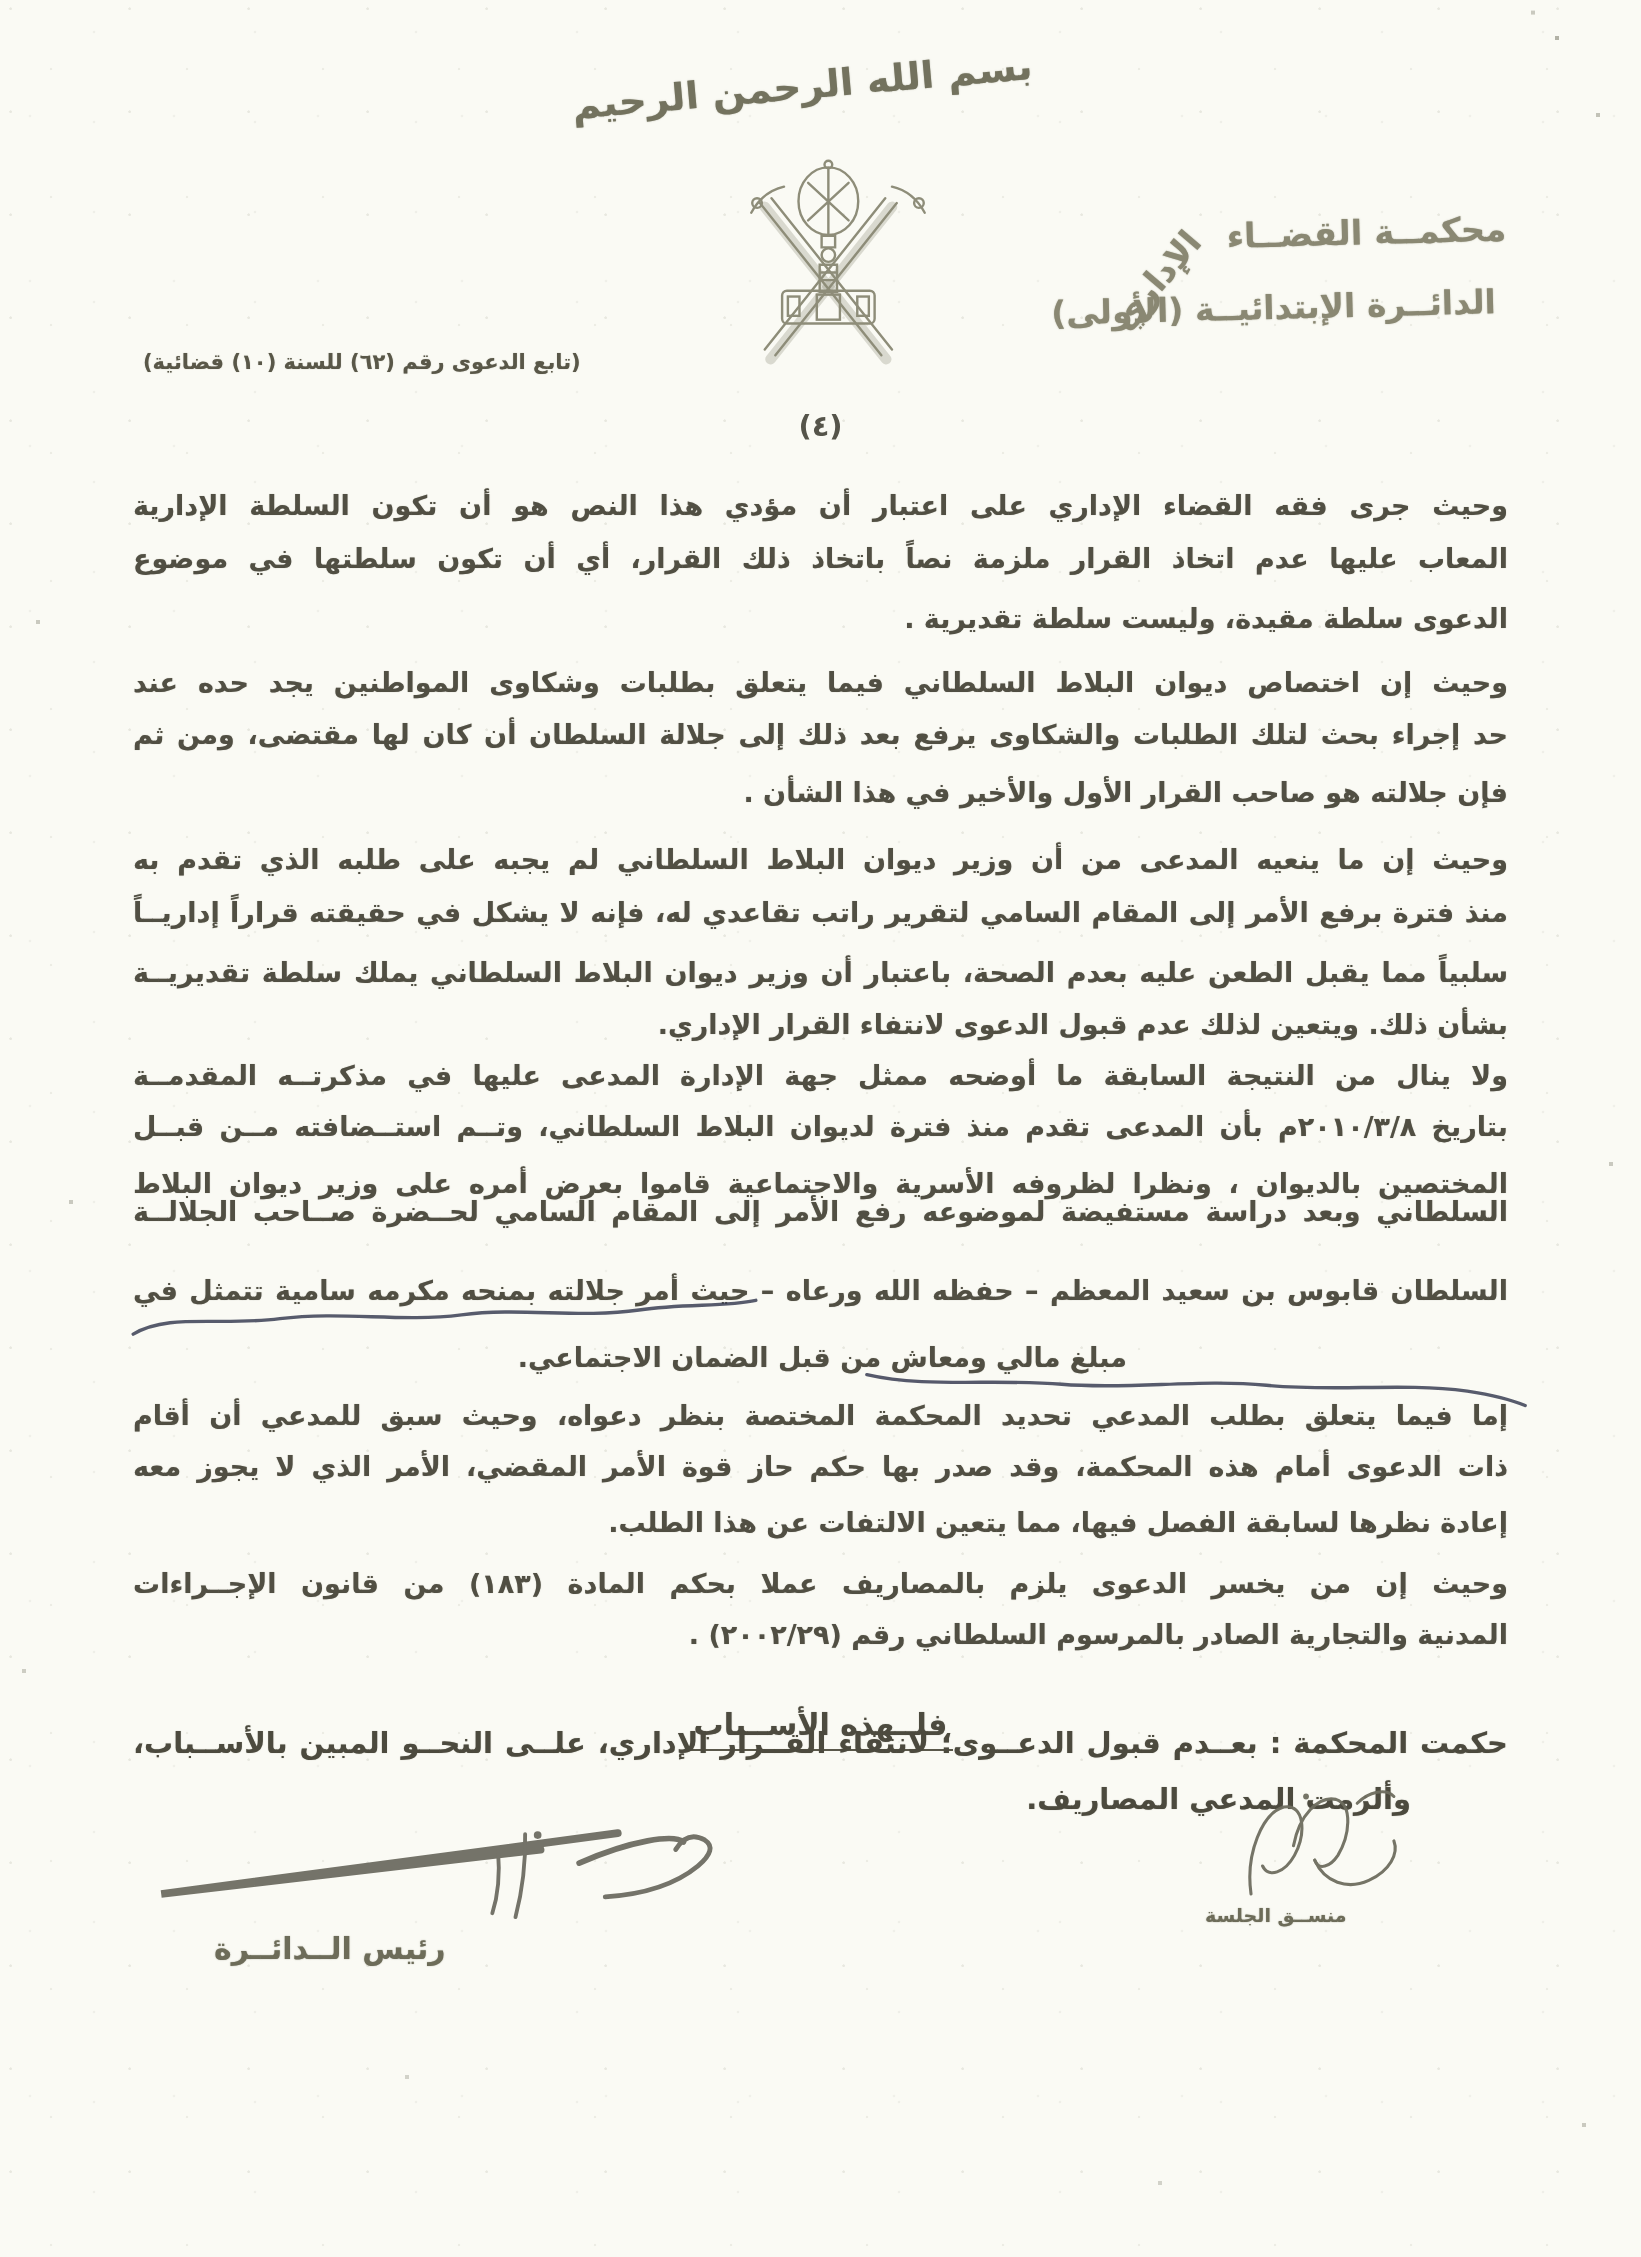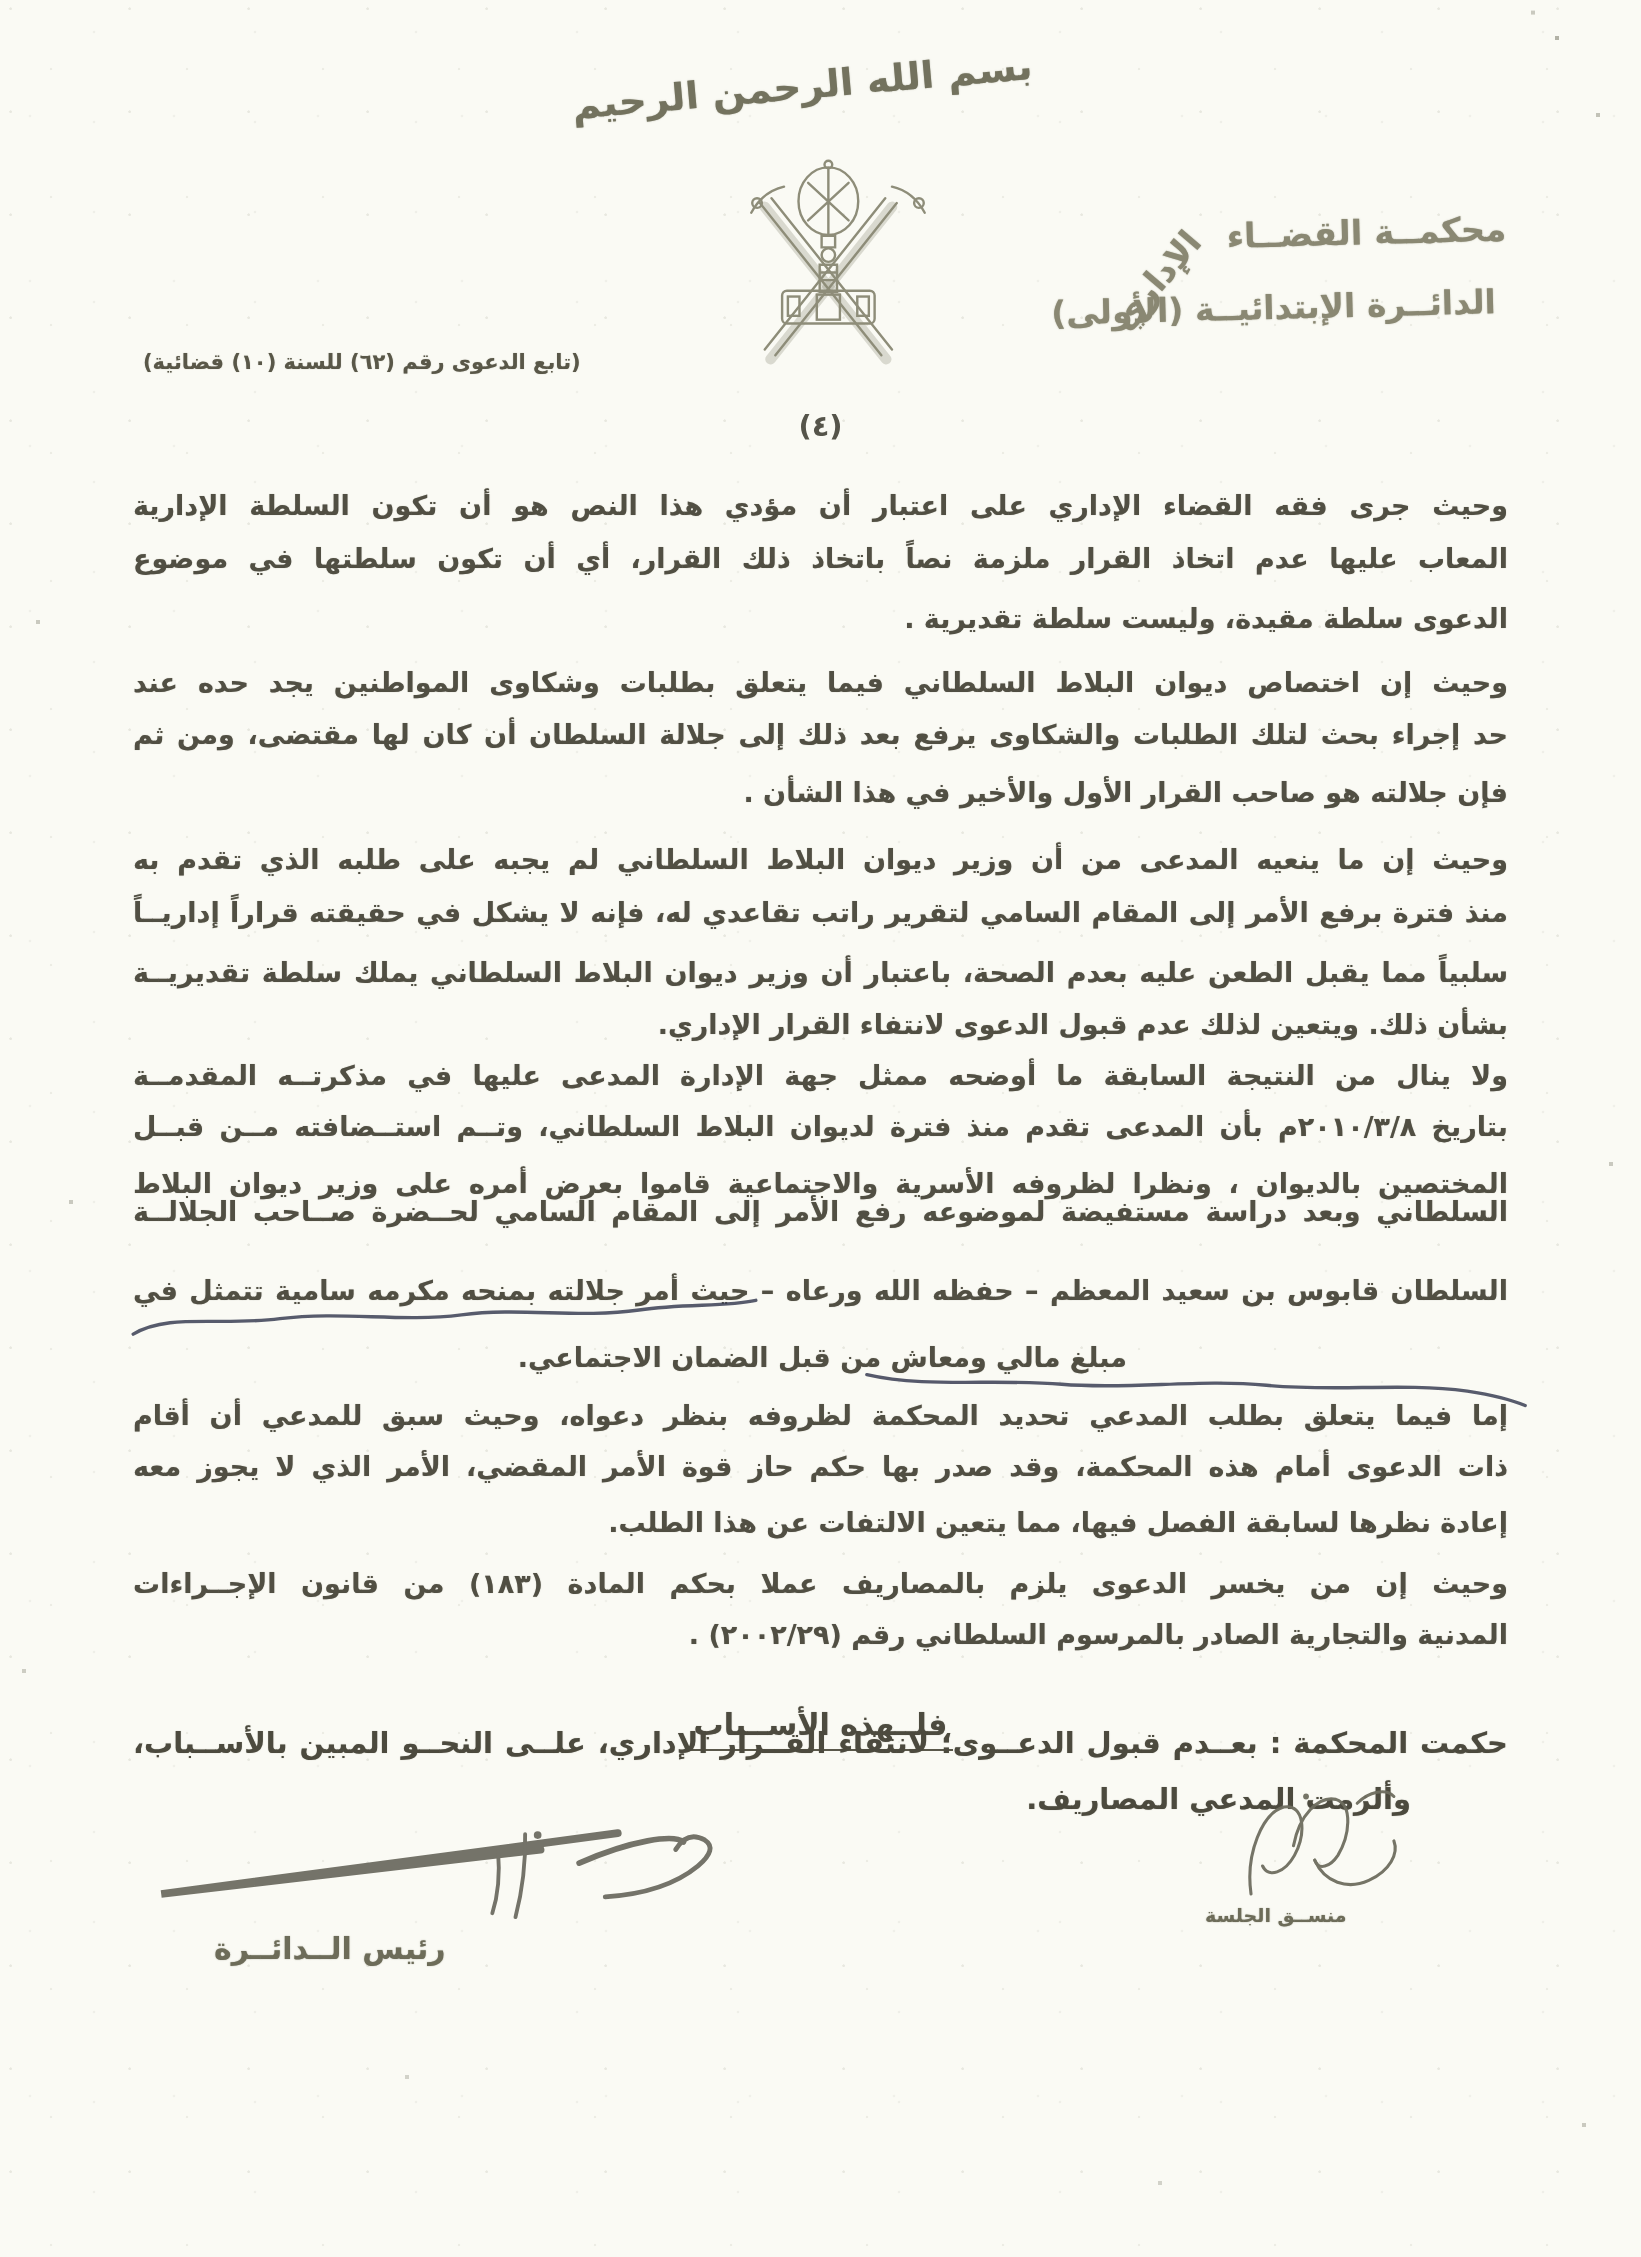--- a/index.html
+++ b/index.html
@@ -112,21 +112,21 @@
   <div class="line j indent" style="top:832px">وحيث إن ما ينعيه المدعى من أن وزير ديوان البلاط السلطاني لم يجبه على طلبه الذي تقدم به</div>
   <div class="line j" style="top:892px">منذ فترة برفع الأمر إلى المقام السامي لتقرير راتب تقاعدي له، فإنه لا يشكل في حقيقته قراراً إداريــاً</div>
   <div class="line j" style="top:952px">سلبياً مما يقبل الطعن عليه بعدم الصحة، باعتبار أن وزير ديوان البلاط السلطاني يملك سلطة تقديريــة</div>
   <div class="line end" style="top:1004px">بشأن ذلك. ويتعين لذلك عدم قبول الدعوى لانتفاء القرار الإداري.</div>
   <div class="line j indent" style="top:1048px">ولا ينال من النتيجة السابقة ما أوضحه ممثل جهة الإدارة المدعى عليها في مذكرتــه المقدمــة</div>
   <div class="line j" style="top:1106px">بتاريخ ٢٠١٠/٣/٨م بأن المدعى تقدم منذ فترة لديوان البلاط السلطاني، وتــم استــضافته مــن قبــل</div>
   <div class="line j" style="top:1163px">المختصين بالديوان ، ونظرا لظروفه الأسرية والاجتماعية قاموا بعرض أمره على وزير ديوان البلاط</div>
   <div class="line j" style="top:1191px">السلطاني وبعد دراسة مستفيضة لموضوعه رفع الأمر إلى المقام السامي لحــضرة صــاحب الجلالــة</div>
   <div class="line j" style="top:1270px">السلطان قابوس بن سعيد المعظم – حفظه الله ورعاه – حيث أمر جلالته بمنحه مكرمه سامية تتمثل في</div>
   <div class="line free" style="top:1337px">مبلغ مالي ومعاش من قبل الضمان الاجتماعي.</div>
-  <div class="line j indent" style="top:1388px">إما فيما يتعلق بطلب المدعي تحديد المحكمة لظروفه بنظر دعواه، وحيث سبق للمدعي أن أقام</div>
+  <div class="line j indent" style="top:1388px">إما فيما يتعلق بطلب المدعي تحديد المحكمة المختصة بنظر دعواه، وحيث سبق للمدعي أن أقام</div>
   <div class="line j" style="top:1446px">ذات الدعوى أمام هذه المحكمة، وقد صدر بها حكم حاز قوة الأمر المقضي، الأمر الذي لا يجوز معه</div>
   <div class="line end" style="top:1502px">إعادة نظرها لسابقة الفصل فيها، مما يتعين الالتفات عن هذا الطلب.</div>
   <div class="line j indent" style="top:1556px">وحيث إن من يخسر الدعوى يلزم بالمصاريف عملا بحكم المادة (١٨٣) من قانون الإجــراءات</div>
   <div class="line end" style="top:1614px">المدنية والتجارية الصادر بالمرسوم السلطاني رقم (٢٠٠٢/٢٩) .</div>
 
   <div class="reasons"><span>فلــهذه الأســباب</span></div>
 
   <div class="line j judg1">حكمت المحكمة : بعــدم قبول الدعــوى؛ لانتفاء القــرار الإداري، علــى النحــو المبين بالأســباب،</div>
   <div class="judg2">وألزمت المدعي المصاريف.</div>
 

